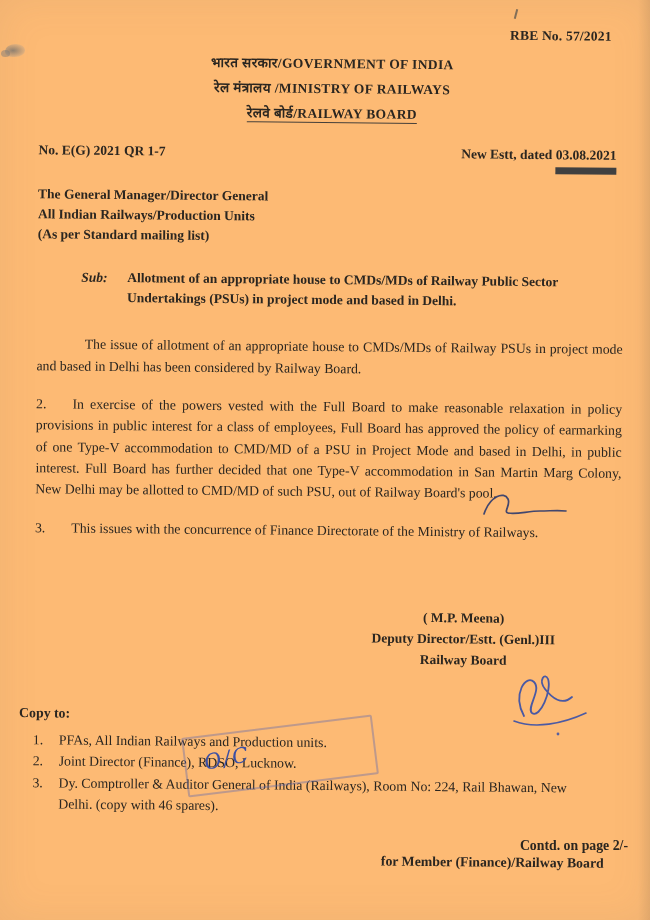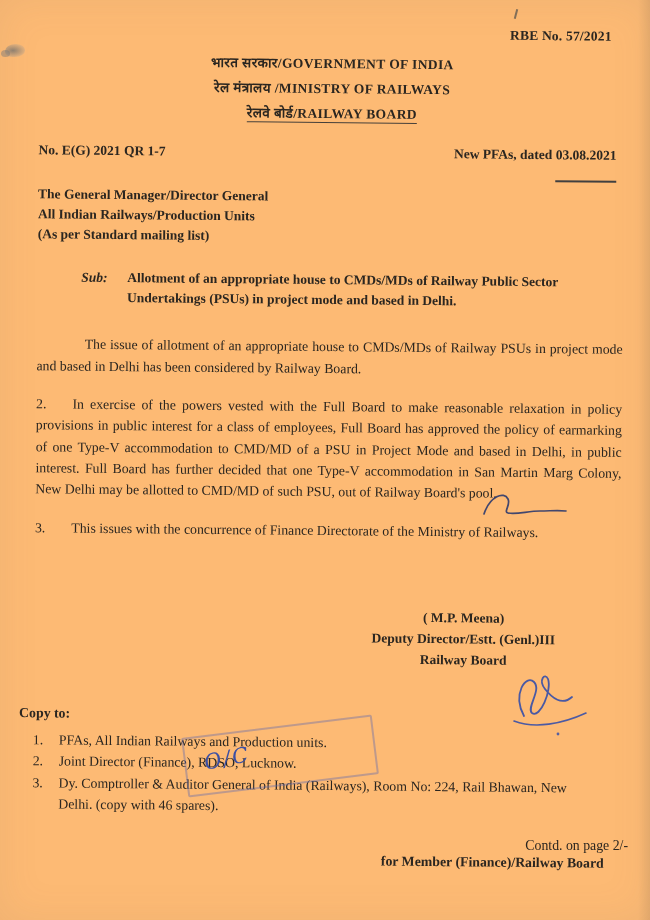--- a/index.html
+++ b/index.html
@@ -18,38 +18,38 @@
   }
   .content{
     position:absolute; inset:0;
     transform:rotate(0.55deg); transform-origin:50% 0;
     padding:26px 24px 0 40px; box-sizing:border-box;
   }
   .rbe { text-align:right; font-weight:bold; font-size:13.5px; padding-right:14px; letter-spacing:0.2px; }
   .gov-header { text-align:center; margin-top:10px; font-weight:bold; font-size:13.5px; line-height:1.85; letter-spacing:0.4px; }
   .gov-header .u { border-bottom:1.2px solid #46403a; padding-bottom:1px; }
   .ref-row { display:flex; justify-content:space-between; margin-top:18px; font-weight:bold; font-size:13.5px; padding-right:8px; }
-  .date-u { border-bottom:2px solid #404040; padding-bottom:18px; }
+  .date-u { border-bottom:7px solid #404040; padding-bottom:5px; }
   .addressee { margin-top:26px; font-weight:bold; font-size:13.5px; line-height:1.5; }
   .subject { display:flex; margin-top:22px; padding-left:44px; font-weight:bold; font-size:13.5px; line-height:1.5; }
   .subject .lbl { flex:0 0 46px;font-style:italic; }
   .subject .txt { flex:0 1 470px; text-align:left; }
   .para { font-size:13.8px; line-height:1.55; text-align:justify; margin:0; }
   .p1 { margin-top:26px; text-indent:48px; }
   .p2 { margin-top:17px; }
   .p3 { margin-top:17px; }
   .pnum { margin-right:26px; }
   .sign-block { width:285px; margin:66px 14px 0 auto; text-align:center; font-weight:bold; font-size:13.5px; line-height:1.55; }
   .copy-label { margin-top:38px; margin-left:-14px; font-weight:bold; font-size:13.8px; }
   .copy-list { margin-top:8px; font-size:13.8px; line-height:1.55; }
   .copy-item { display:flex; }
   .copy-item .n { flex:0 0 26px; }
   .copy-item .t { flex:1; padding-right:30px; }
   .for-member { text-align:right; font-weight:bold; font-size:13.8px; margin-top:36px; padding-right:14px; }
-  .contd { position:absolute; top:838px; right:22px; font-weight:normal; font-size:13.8px; }
+  .contd { position:absolute; top:838px; right:22px; font-weight:bold; font-size:13.8px; }
   
   .sig1 { position:absolute; left:478px; top:484px; }
   .sig2 { position:absolute; left:500px; top:666px; }
   .stamp {
     position:absolute; left:184px; top:726px; width:192px; height:60px;
     border:2px solid rgba(95,105,175,0.40); border-radius:2px;
     transform:rotate(-7deg); box-sizing:border-box;
   }
   .stamp .oc {
     position:absolute; left:18px; top:12px;
@@ -76,21 +76,21 @@
     <div class="rbe">RBE No. 57/2021</div>
 
     <div class="gov-header">
       <div>भारत सरकार/GOVERNMENT OF INDIA</div>
       <div>रेल मंत्रालय /MINISTRY OF RAILWAYS</div>
       <div><span class="u">रेलवे बोर्ड/RAILWAY BOARD</span></div>
     </div>
 
     <div class="ref-row">
       <span>No. E(G) 2021 QR 1-7</span>
-      <span><span>New PFAs, dated </span> <span class="date-u">03.08.2021</span></span>
+      <span><span>New Estt, dated </span> <span class="date-u">03.08.2021</span></span>
     </div>
 
     <div class="addressee">
       <div>The General Manager/Director General</div>
       <div>All Indian Railways/Production Units</div>
       <div>(As per Standard mailing list)</div>
     </div>
 
     <div class="subject">
       <span class="lbl">Sub:</span>

